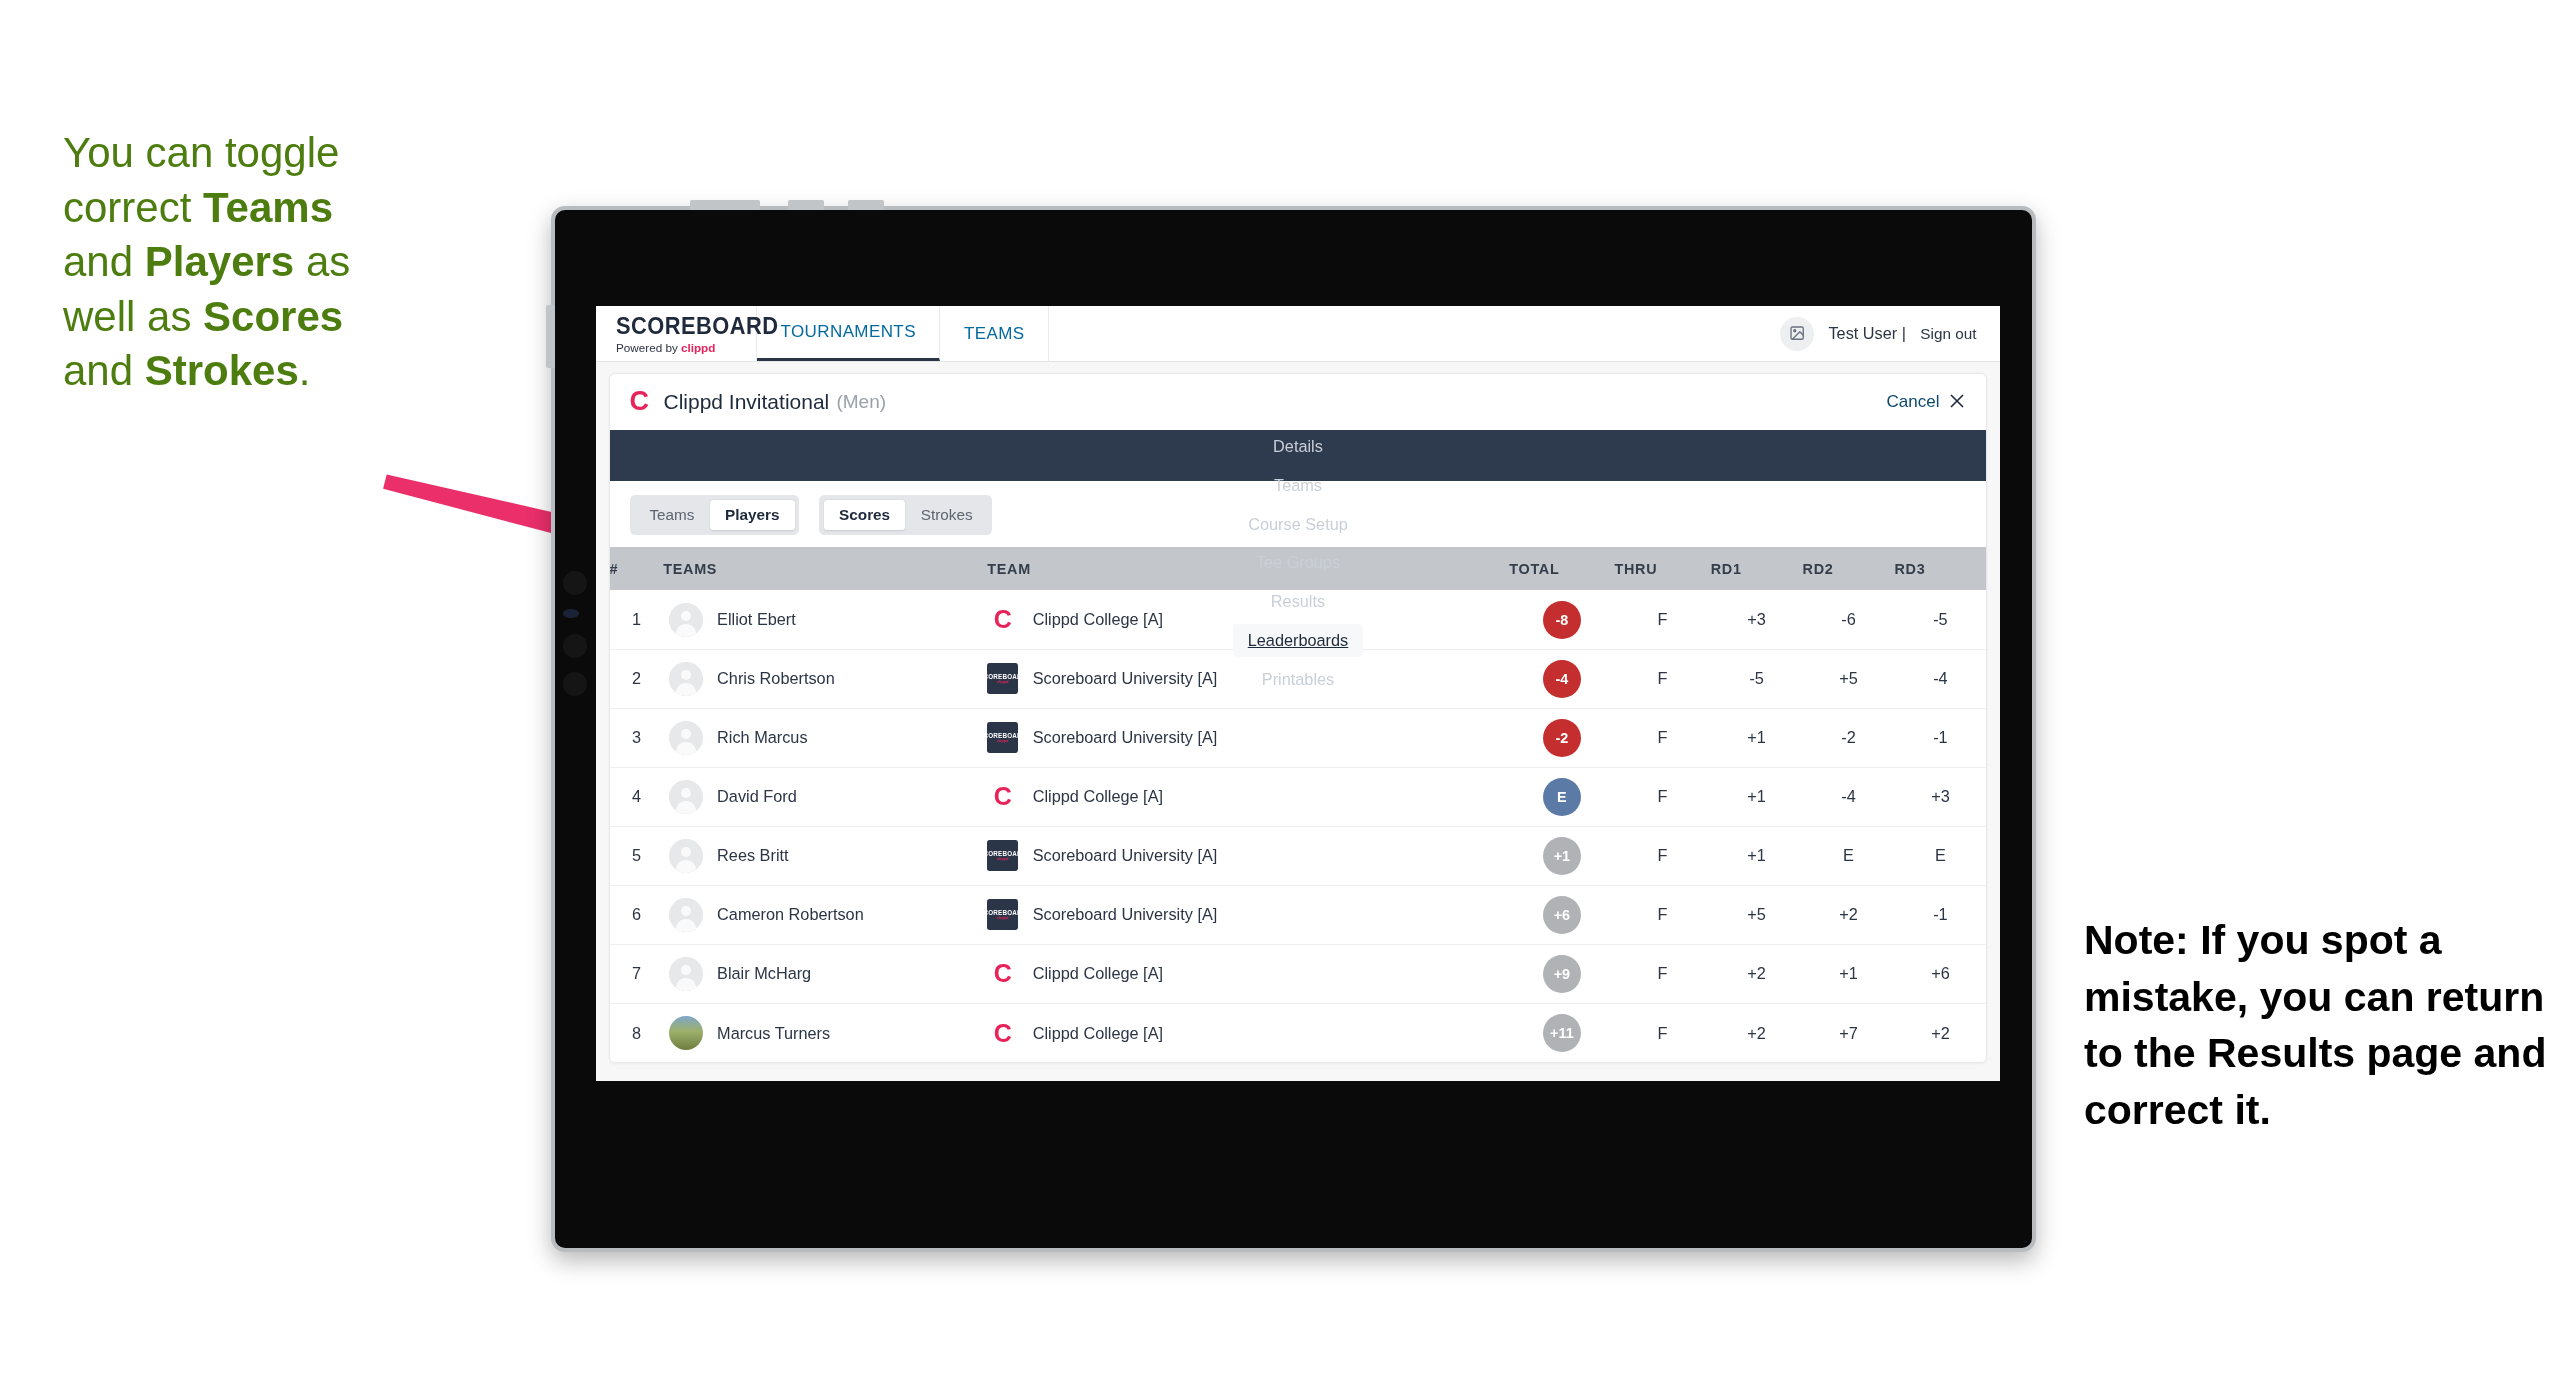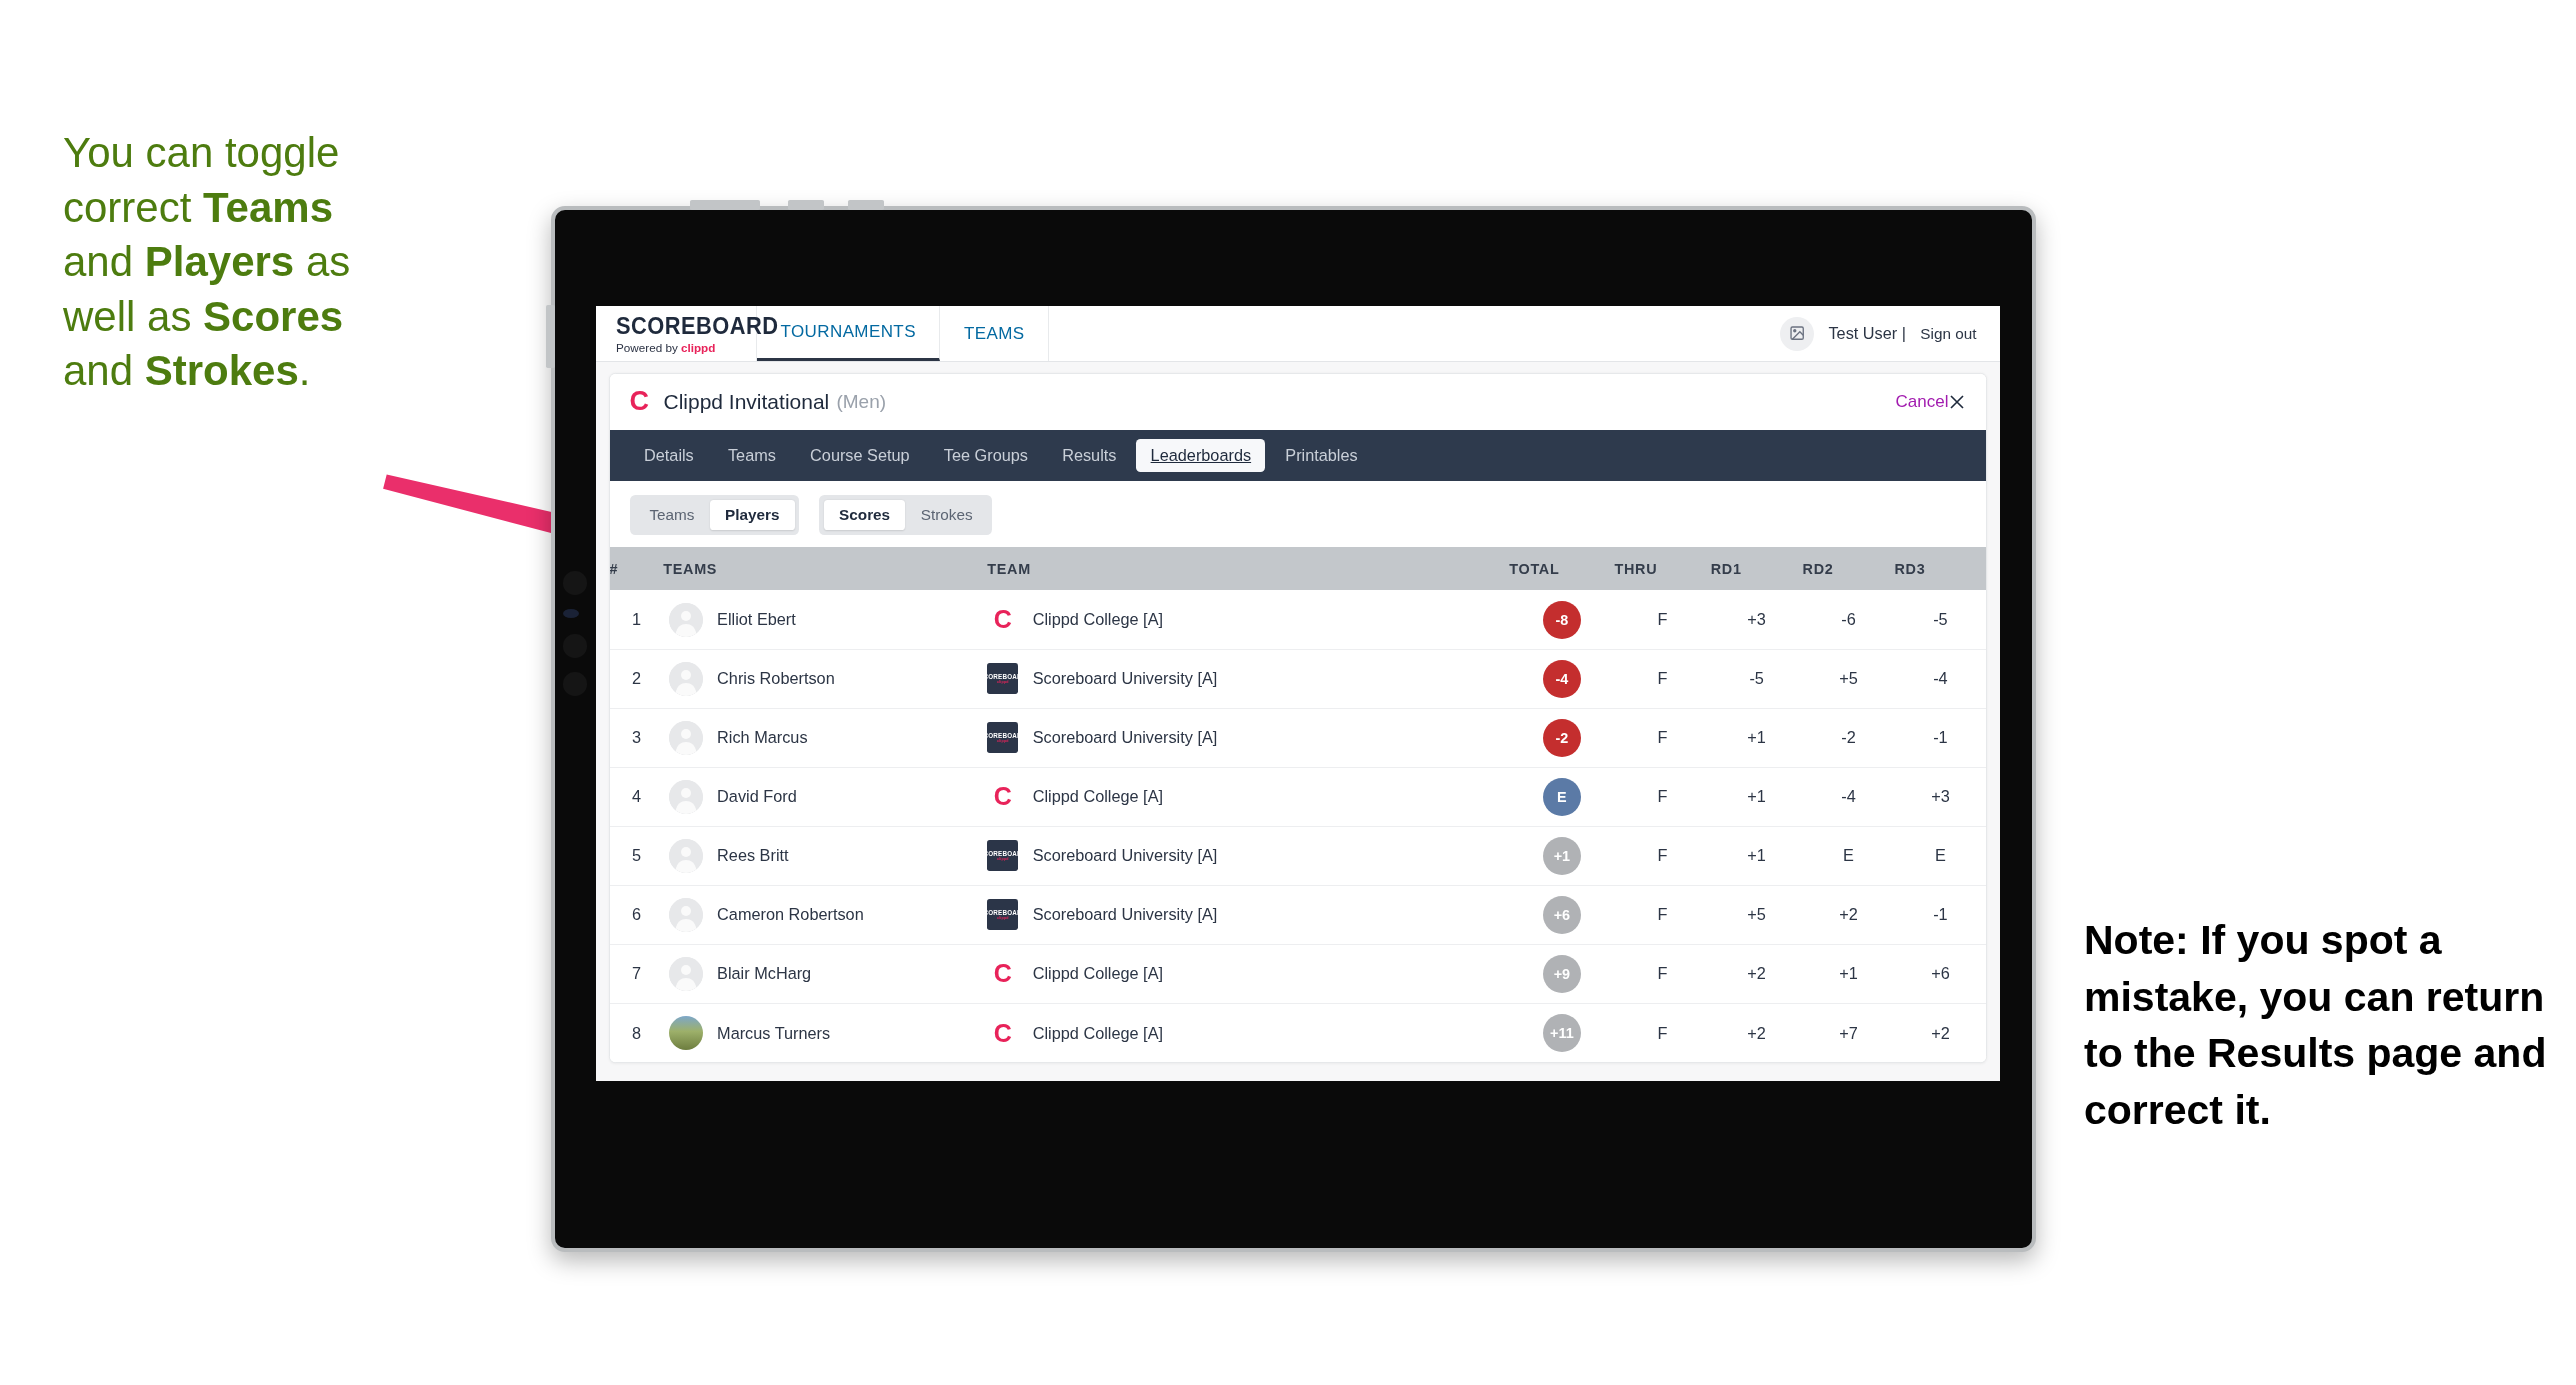--- a/index.html
+++ b/index.html
@@ -91,25 +91,25 @@
   .card-head {
     height: 56px; display: flex; align-items: center; padding: 0 20px; background:#fff;
   }
   .c-logo {
     font-size: 27px; font-weight: 700; color: #e8235a; margin-right: 14.4px;
     font-family: "Liberation Sans", sans-serif; line-height: 1;
   }
   .tourn-name { font-size: 21px; color: #1f2a3c; }
   .tourn-gender { font-size: 19px; color: #9aa1ab; margin-left: 7.2px; }
   .card-head-spacer { flex: 1; }
-  .cancel-btn { display: flex; align-items: center; font-size: 17px; color: #a21caf; cursor: pointer; }
+  .cancel-btn { display: flex; gap: 9px; font-size: 17px; color: #0c4a6e; cursor: pointer; }
 
   
   .tabstrip {
-    background: #2e3a4d; height: 51px; display: flex; align-items: center; padding: 0 20px; gap: 5.4px;
+    background: #2e3a4d; height: 51px; display: flex; align-items: center; padding: 0 20px; gap: 5.4px; flex-direction: column;
   }
   .tab {
     font-size: 16.3px; color: #c9cfd8; padding: 7.2px 14.4px; border-radius: 4.5px; cursor: pointer;
   }
   .tab.active { background: #f7f8fa; color: #1f2a3c; text-decoration: underline; font-weight: 400; }
 
   
   .toggle-row { display: flex; align-items: center; gap: 20px; padding: 14.4px 20px 12.6px 20px; background: #fff; }
   .seg { display: flex; background: #e4e6e9; border-radius: 5.4px; padding: 4.5px; }
   .seg-btn {

